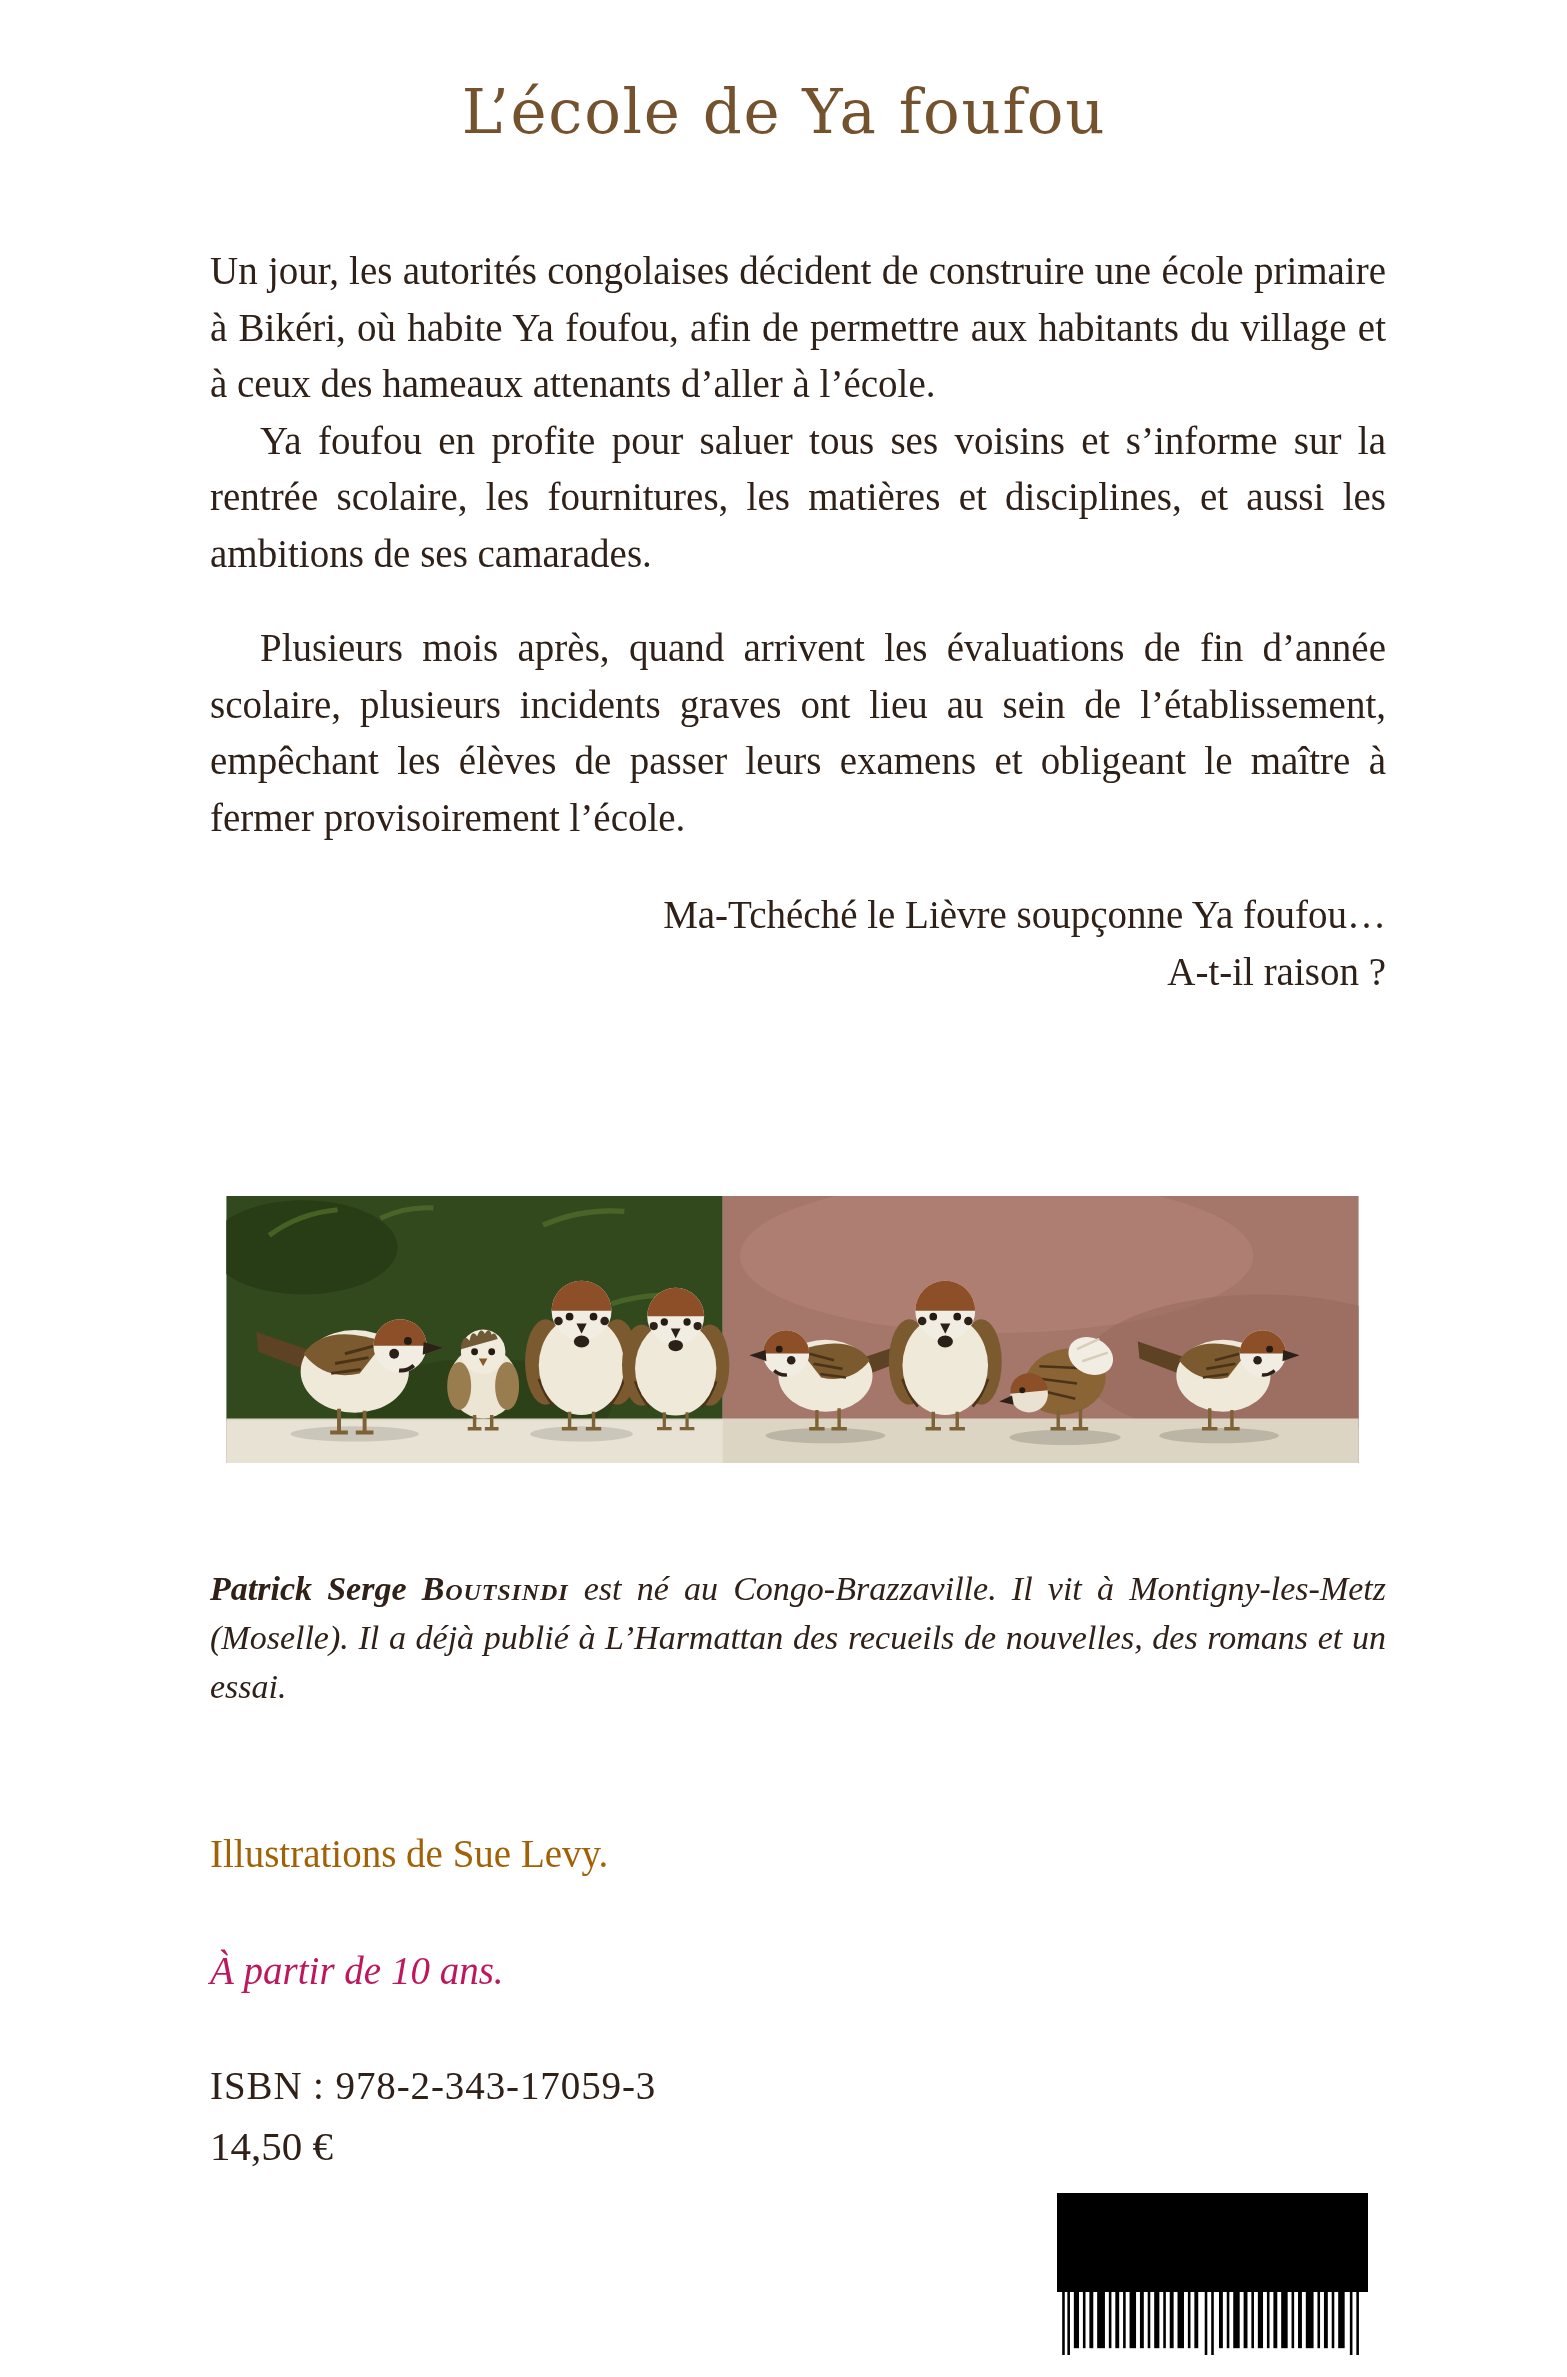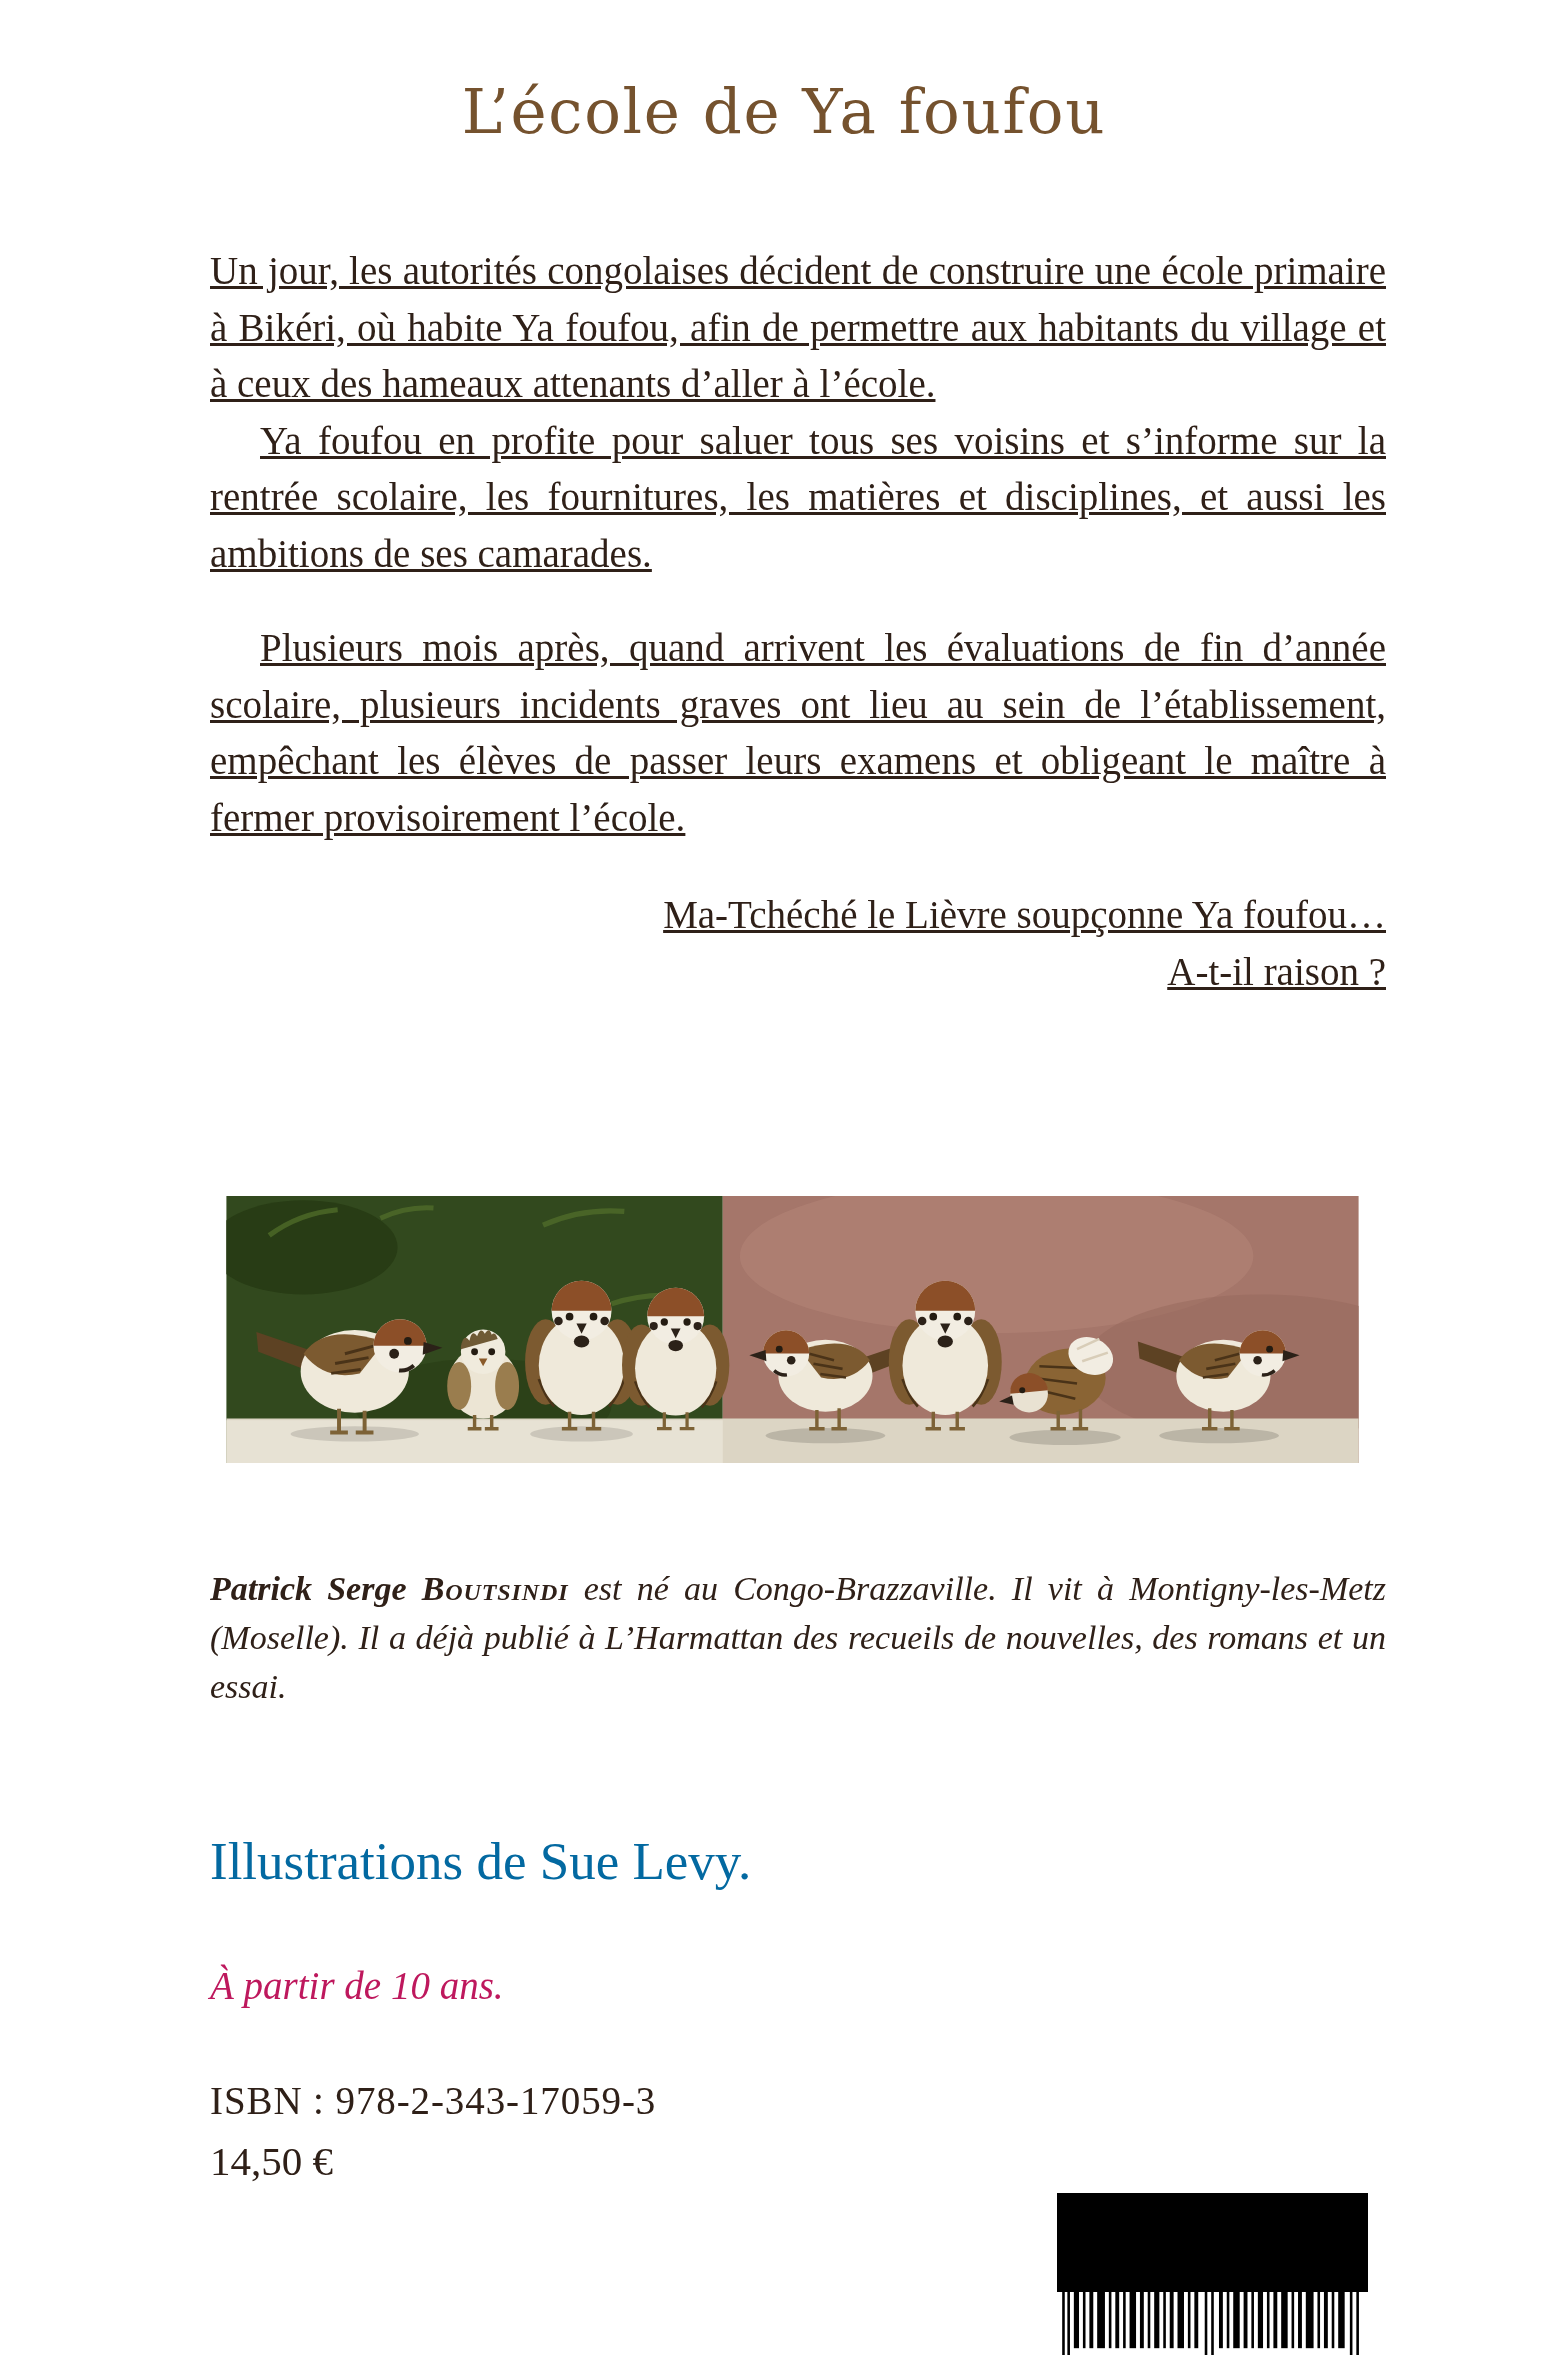--- a/index.html
+++ b/index.html
@@ -25,21 +25,21 @@
     color: #75522e;
     font-weight: 500;
   }
   .synopsis {
     margin: 96px 182px 0 210px;
     font-size: 39px;
     line-height: 1.45;
     color: #2f2018;
     text-align: justify;
   }
-  .synopsis p { margin: 0; text-decoration: underline; }
+  .synopsis p { margin: 0; }
   .synopsis p.indent { text-indent: 50px; }
   .synopsis p.gap-top { margin-top: 38px; }
   .hook { margin-top: 41px; padding-left: 50px; text-align: right; }
   .hook p { margin: 0; text-indent: 0; }
   .illustration-wrap {
     margin: 195px 0 0 226px;
     width: 1133px;
     height: 267px;
   }
   .illustration-wrap svg { display: block; width: 1133px; height: 267px; }
@@ -48,22 +48,22 @@
     font-size: 34px;
     line-height: 1.45;
     color: #2f2018;
     font-style: italic;
     text-align: justify;
   }
   .bio .author-name { font-weight: bold; }
   .bio .author-surname { font-weight: bold; font-variant: small-caps; letter-spacing: 0.9px; }
   .credit-line {
     margin: 120px 182px 0 210px;
-    font-size: 53px;
-    color: #0369a1;
+    font-size: 39px;
+    color: #a16207;
   }
   .age-line {
     margin: 72px 182px 0 210px;
     font-size: 39px;
     font-style: italic;
     color: #be185d;
   }
   .isbn-line {
     margin: 70px 182px 0 210px;
     font-size: 39px;

